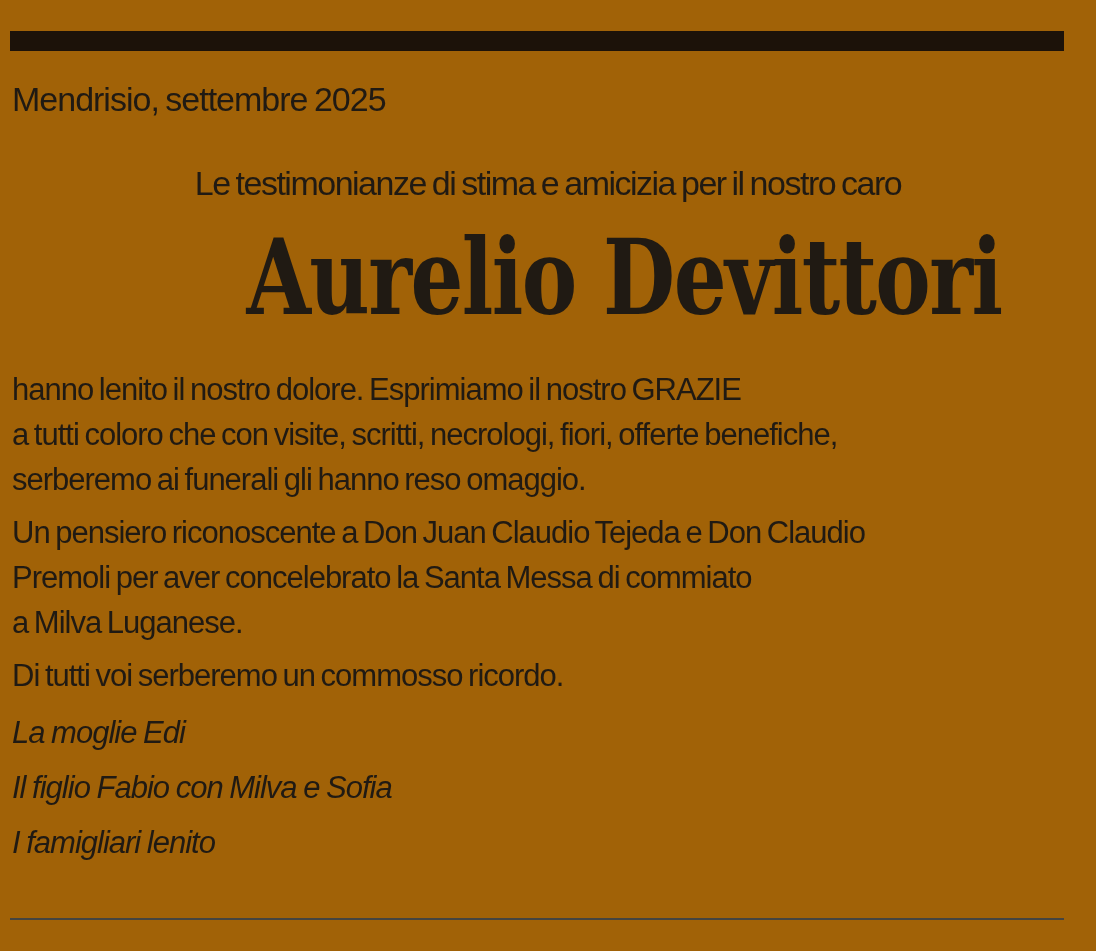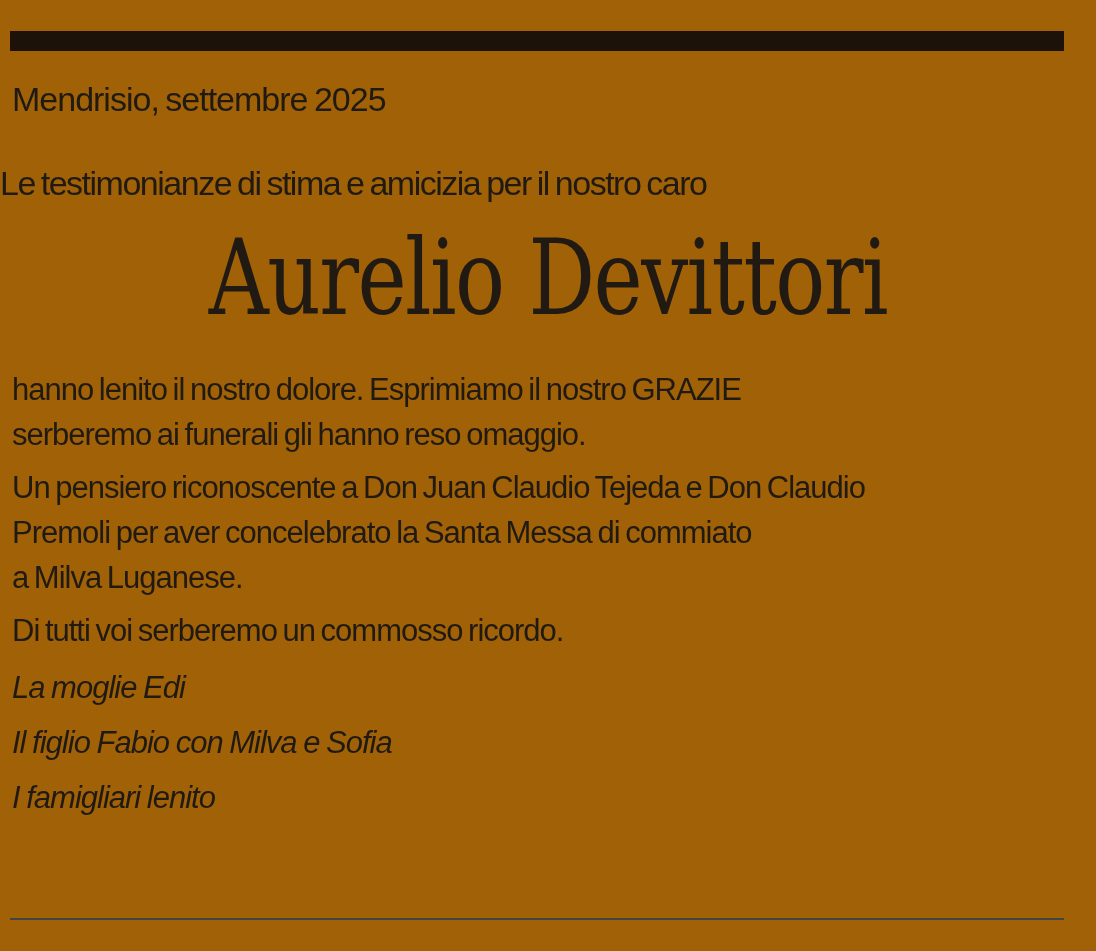--- a/index.html
+++ b/index.html
@@ -25,33 +25,33 @@
     margin: 26px 20px 0 12px;
     font-size: 34px;
     line-height: 44px;
     letter-spacing: -1px;
     word-spacing: -2px;
     white-space: nowrap;
   }
   .intro {
     margin: 40px 20px 0 0;
     width: 1096px;
-    text-align: left;
+    text-align: center;
     font-size: 34px;
     line-height: 44px;
     letter-spacing: -1.5px;
     word-spacing: -2px;
     white-space: nowrap;
   }
   .name {
     margin: 16px 0 0 0;
     width: 1096px;
-    text-align: center;
+    text-align: right;
     font-family: "DejaVu Serif", "Liberation Serif", serif;
-    font-weight: normal;
+    font-weight: bold;
     font-size: 104px;
     line-height: 114px;
     white-space: nowrap;
   }
   .name-inner {
     display: inline-block;
     transform: scaleX(0.80);
     transform-origin: center;
     letter-spacing: -2px;
   }
@@ -104,20 +104,21 @@
   <div class="intro">Le testimonianze di stima e amicizia per il nostro caro</div>
 
   <h1 class="name">
     <span class="name-inner">Aurelio Devittori</span>
   </h1>
 
   <div class="body-text">
 
     <p class="para">
       <span class="line">hanno lenito il nostro dolore. Esprimiamo il nostro GRAZIE</span>
+      <span class="line">a tutti coloro che con visite, scritti, necrologi, fiori, offerte benefiche,</span>
       <span class="line">serberemo ai funerali gli hanno reso omaggio.</span>
     </p>
 
     <p class="para">
       <span class="line">Un pensiero riconoscente a Don Juan Claudio Tejeda e Don Claudio</span>
       <span class="line">Premoli per aver concelebrato la Santa Messa di commiato</span>
       <span class="line">a Milva Luganese.</span>
     </p>
 
     <p class="para">

